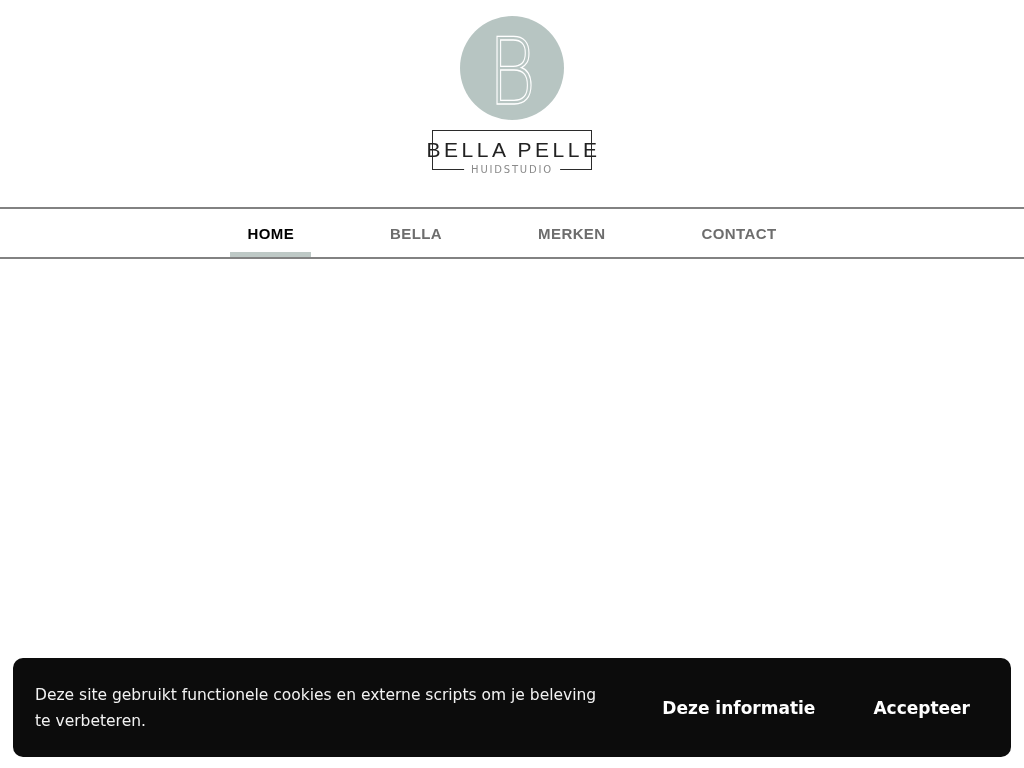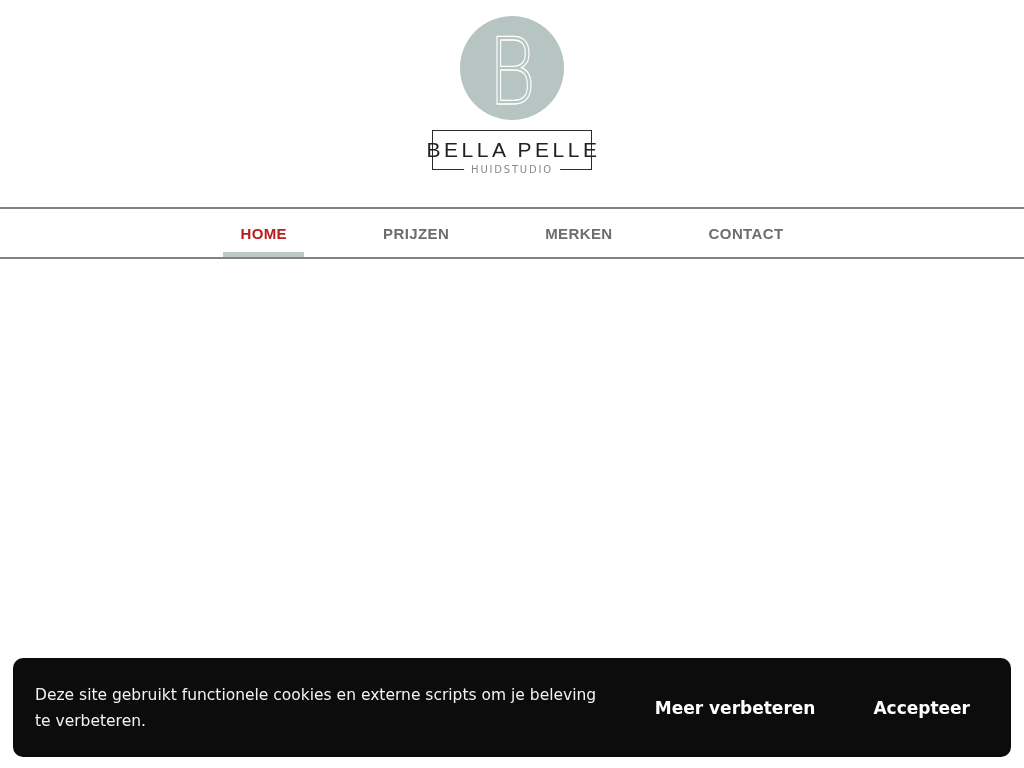--- a/index.html
+++ b/index.html
@@ -43,21 +43,21 @@
     gap: 62px;
   }
   .nav-item {
     position: relative;
     display: flex; align-items: center;
     padding: 0 17px;
     font-family: "Liberation Sans", sans-serif;
     font-weight: bold; font-size: 15px; letter-spacing: 0.4px;
     color: #6d6d6d; cursor: pointer;
   }
-  .nav-item.active { color: #b91c1c; }
+  .nav-item.active { color: #000000; }
   .nav-item.active::after {
     content: "";
     position: absolute; left: 0; right: 0; bottom: 0;
     height: 5px; background: #bec9c6;
   }
 
   
   .main-content { height: 394px; background: #ffffff; }
 
   
@@ -96,26 +96,26 @@
     </svg>
   </div>
   <div class="logo-box">
     <div class="logo-name">BELLA PELLE</div>
     <div class="logo-tagline">HUIDSTUDIO</div>
   </div>
 </div>
 
 <div class="nav">
   <div class="nav-item active">HOME</div>
-  <div class="nav-item">PRIJZEN</div>
+  <div class="nav-item">BELLA</div>
   <div class="nav-item">MERKEN</div>
   <div class="nav-item">CONTACT</div>
 </div>
 
 <div class="main-content"></div>
 
 <div class="cookie-banner">
   <div class="cookie-message">Deze site gebruikt functionele cookies en externe scripts om je beleving te verbeteren.</div>
   <div class="cookie-actions">
-    <button class="cookie-link">Meer verbeteren</button>
+    <button class="cookie-link">Deze informatie</button>
     <button class="cookie-accept">Accepteer</button>
   </div>
 </div>
 
 </body></html>

